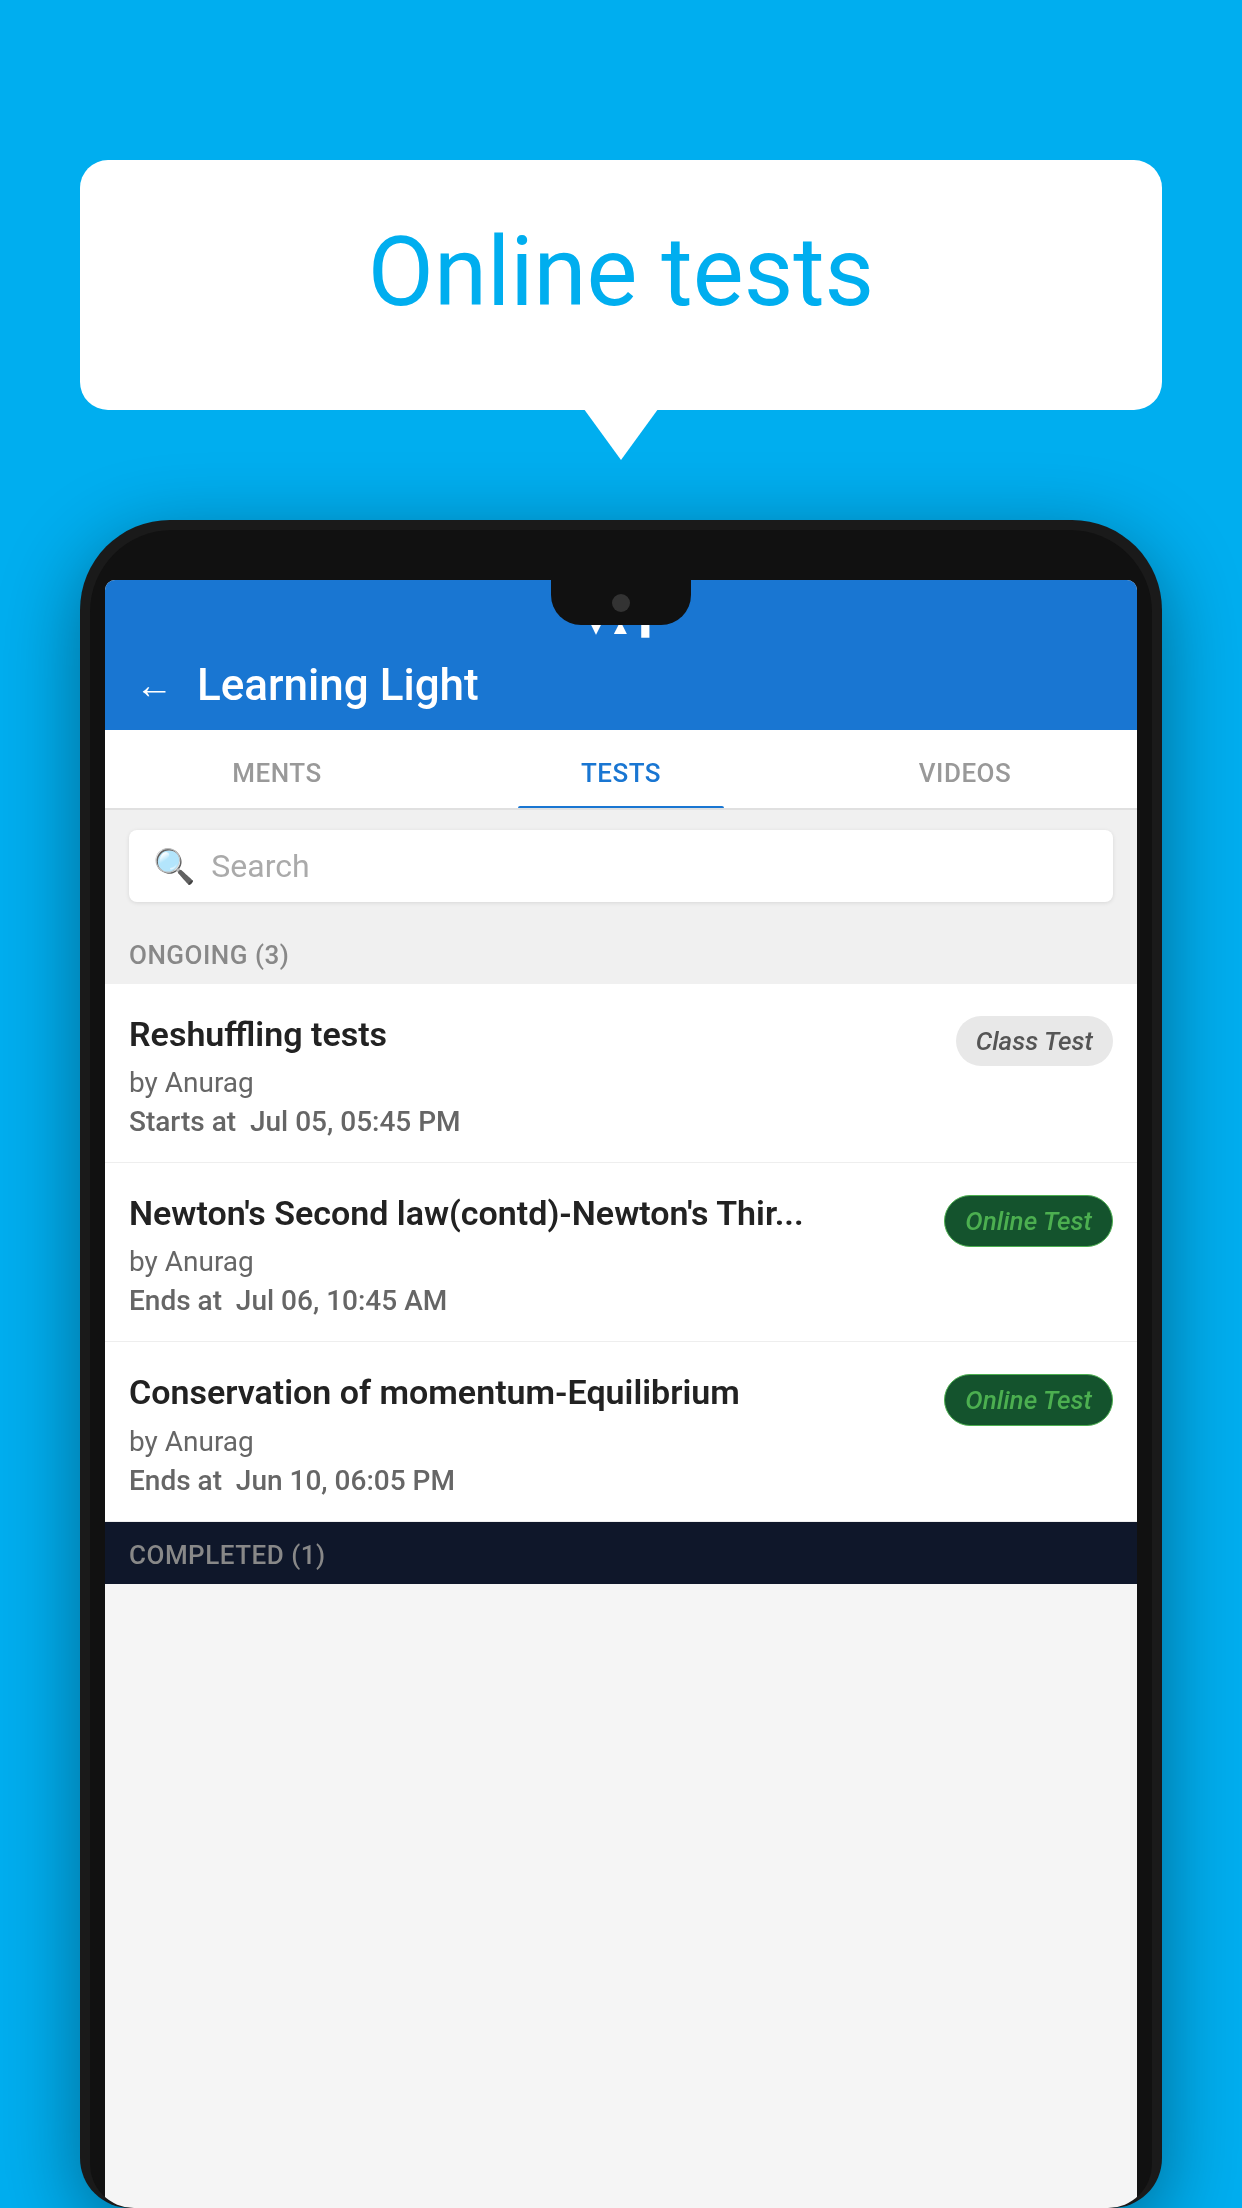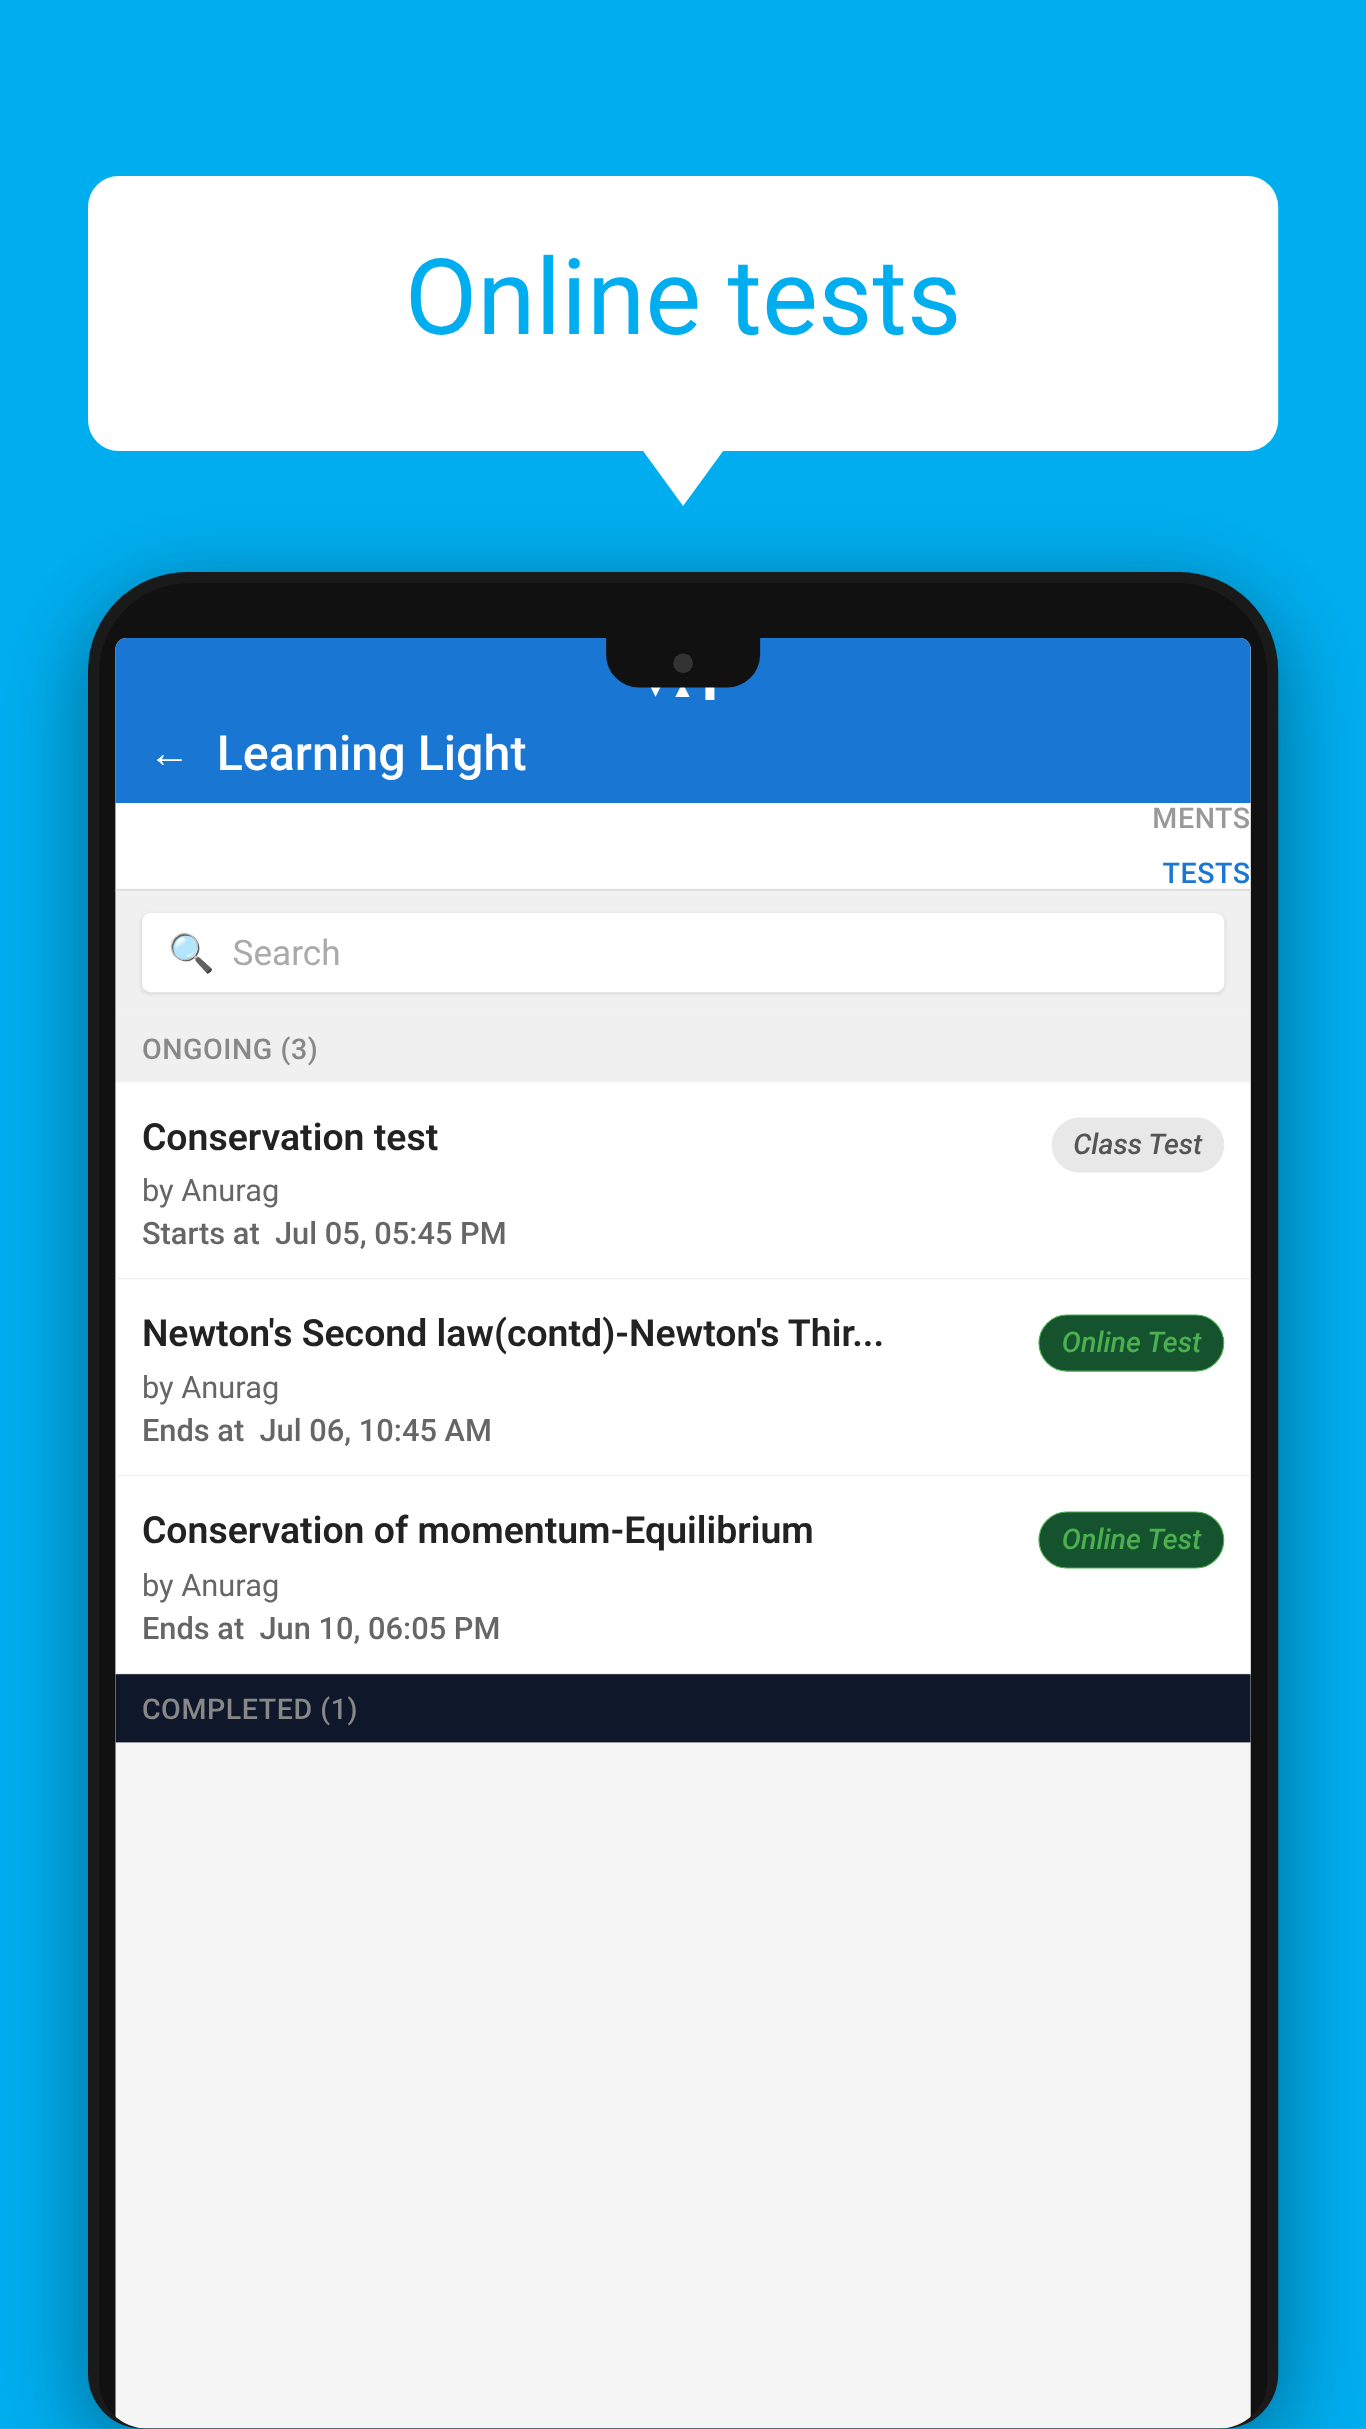--- a/index.html
+++ b/index.html
@@ -170,21 +170,20 @@
     }
 
     
     .tabs-bar {
       background: white;
       display: flex;
       border-bottom: 2px solid #e0e0e0;
       height: 80px;
       align-items: flex-end;
       overflow: hidden;
-      flex-direction: column;
     }
 
     .tab {
       flex: 1;
       text-align: center;
       padding-bottom: 20px;
       font-size: 26px;
       font-weight: 500;
       color: #999;
       letter-spacing: 0.5px;
@@ -361,21 +360,21 @@
       </div>
 
       <div class="section-header">
         <span class="section-label">ONGOING (3)</span>
       </div>
 
       <div class="test-list">
 
         <div class="test-item">
           <div class="test-info">
-            <div class="test-name">Conservation test</div>
+            <div class="test-name">Reshuffling tests</div>
             <div class="test-author">by Anurag</div>
             <div class="test-time">
               <span>Starts at</span>
               &nbsp;<span>Jul 05, 05:45 PM</span>
             </div>
           </div>
           <div class="test-badge badge-class">Class Test</div>
         </div>
 
         <div class="test-item">

